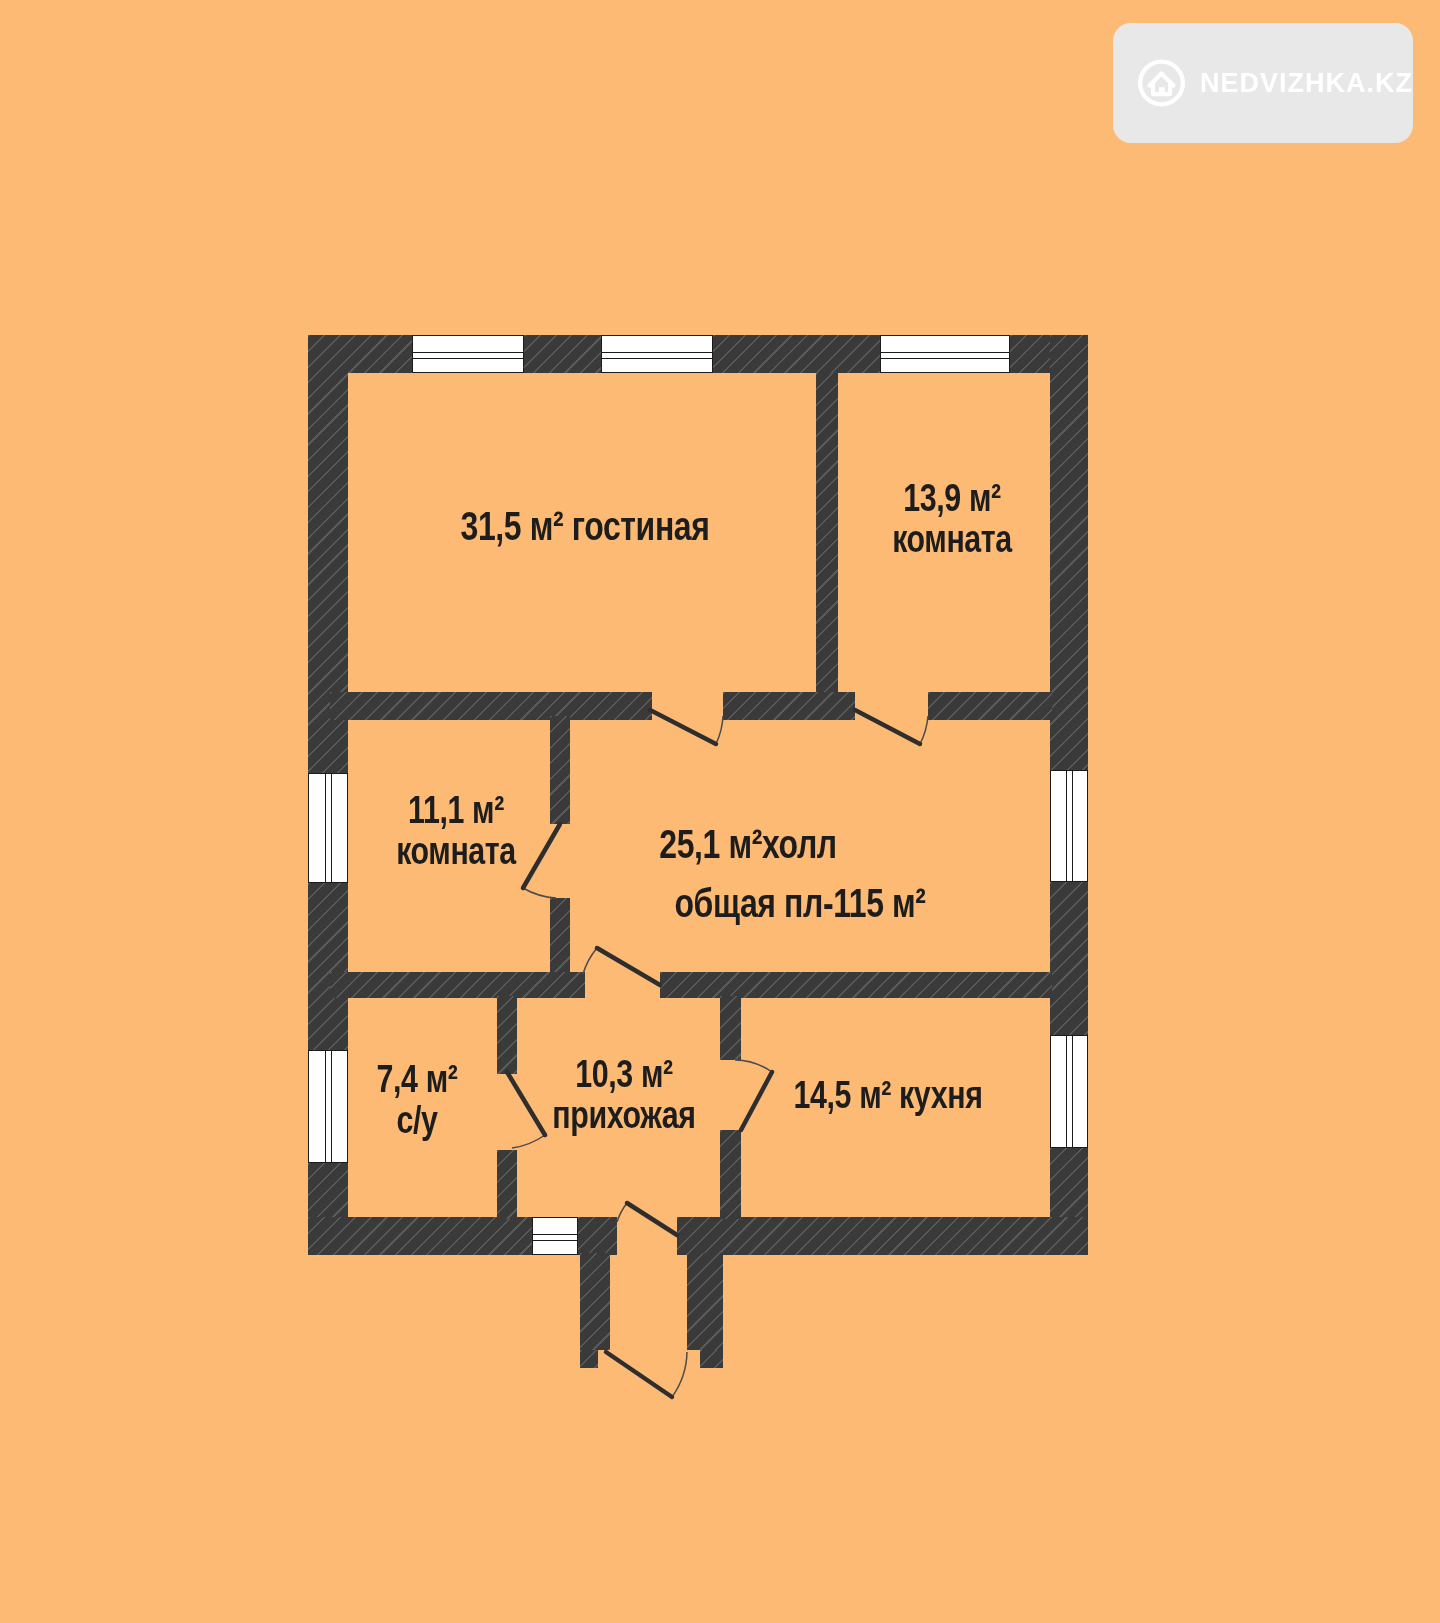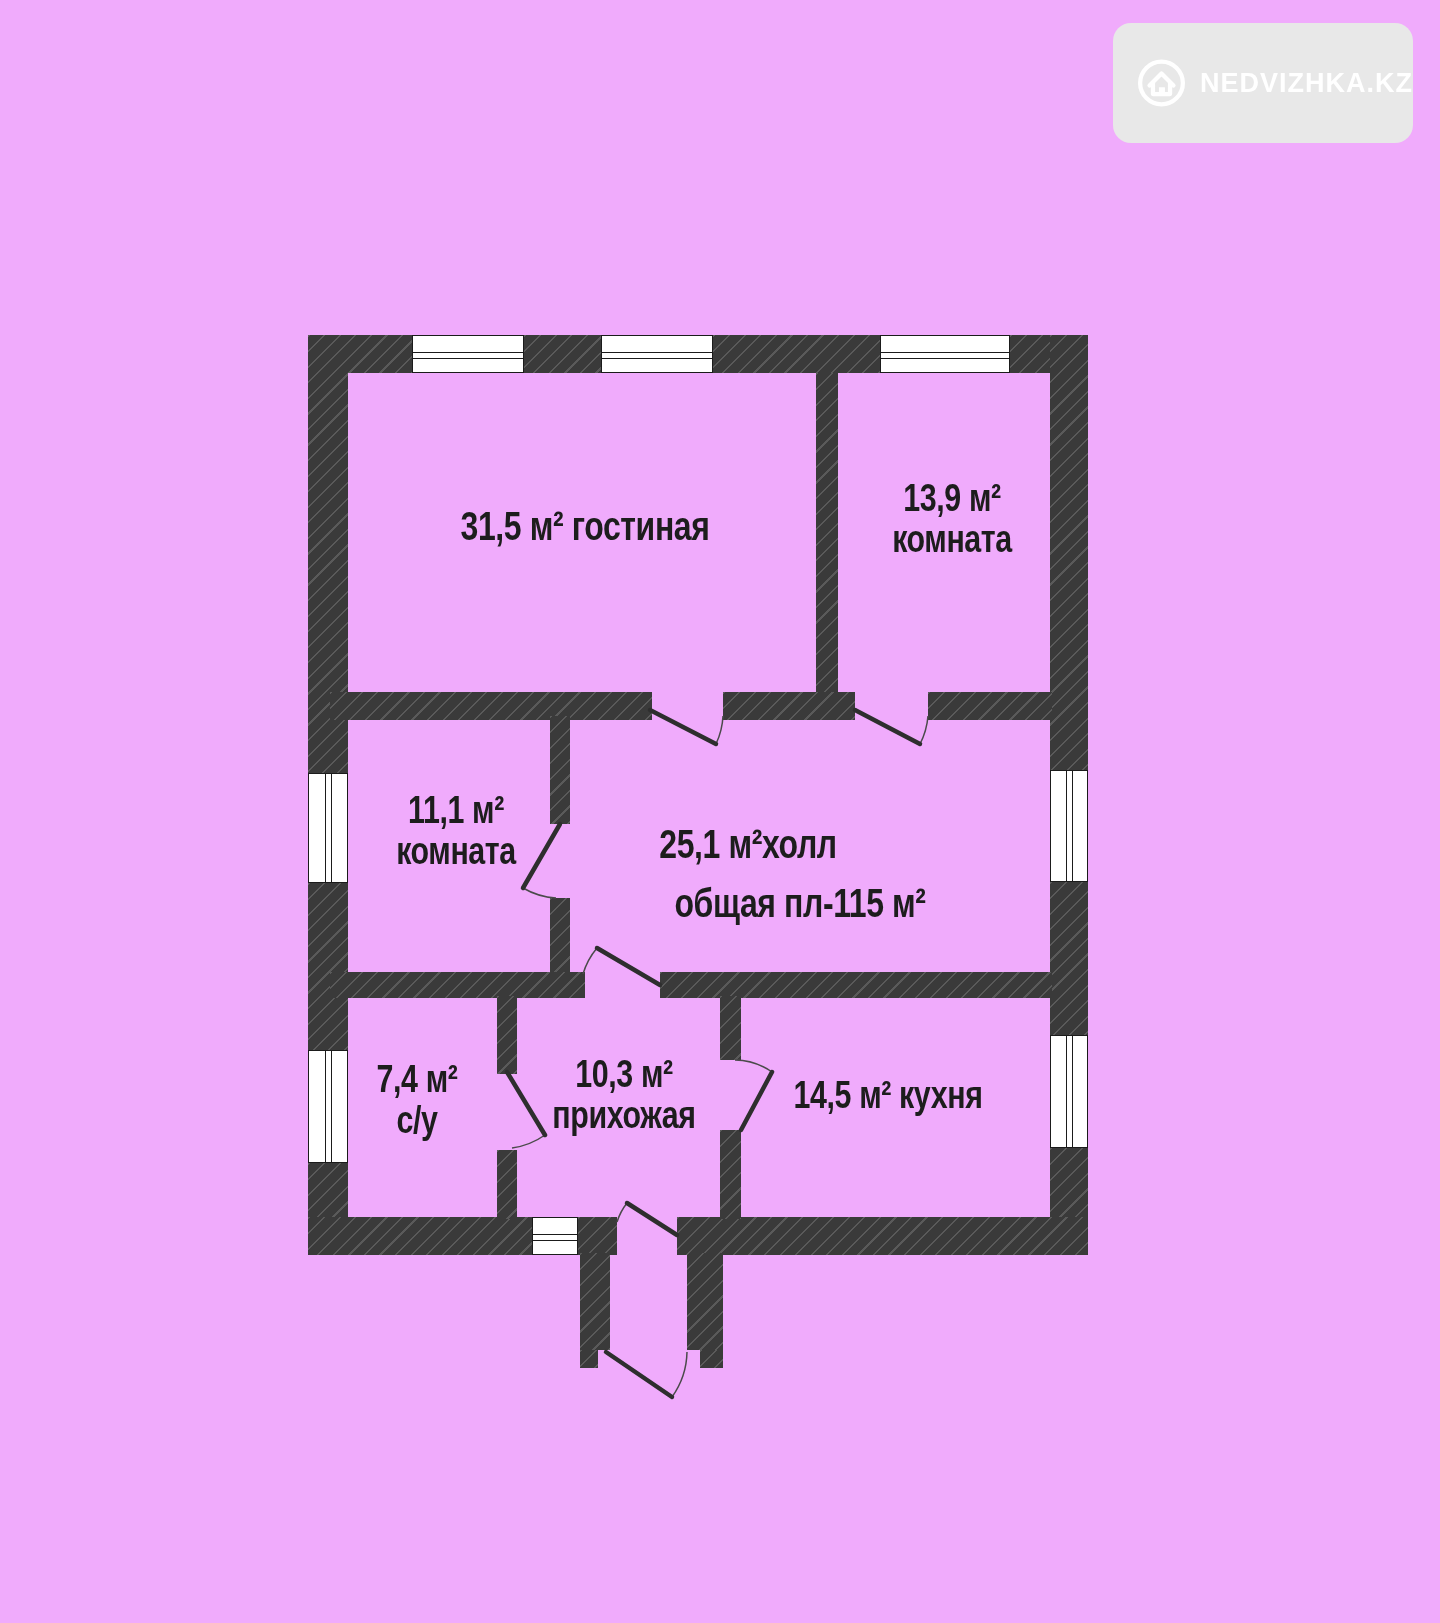--- a/index.html
+++ b/index.html
@@ -1,16 +1,16 @@
 <!DOCTYPE html>
 <html><head>
 <meta charset="utf-8">
 <style>
   html,body{margin:0;padding:0;background:#ffffff;}
-  .page{position:relative;width:1440px;height:1623px;background:#f0abfc;overflow:hidden;
+  .page{position:relative;width:1440px;height:1623px;background:#fdba74;overflow:hidden;
         font-family:"Liberation Sans", sans-serif;}
   
   .w{position:absolute;background:
        repeating-linear-gradient(135deg, rgba(255,255,255,.16) 0px, rgba(255,255,255,.16) 1.6px, transparent 1.6px, transparent 11px),
        #3a3a3a;}
   
   .winh,.winv{position:absolute;background:#fff;border:1.5px solid #1b1b1b;box-sizing:border-box;}
   .winh .gl{position:absolute;left:-1px;right:-1px;top:44%;height:5px;
             border-top:1.5px solid #1b1b1b;border-bottom:1.5px solid #1b1b1b;}
   .winv .gl{position:absolute;top:-1px;bottom:-1px;left:42%;width:5px;

